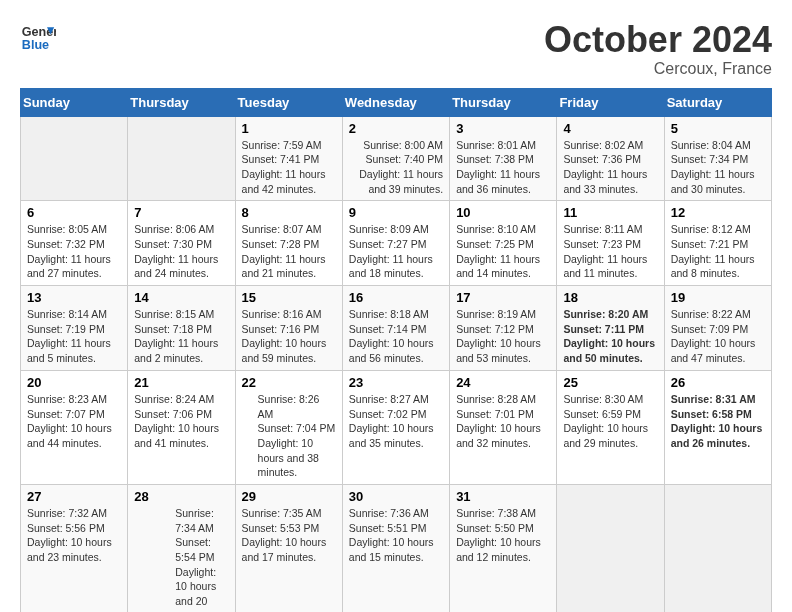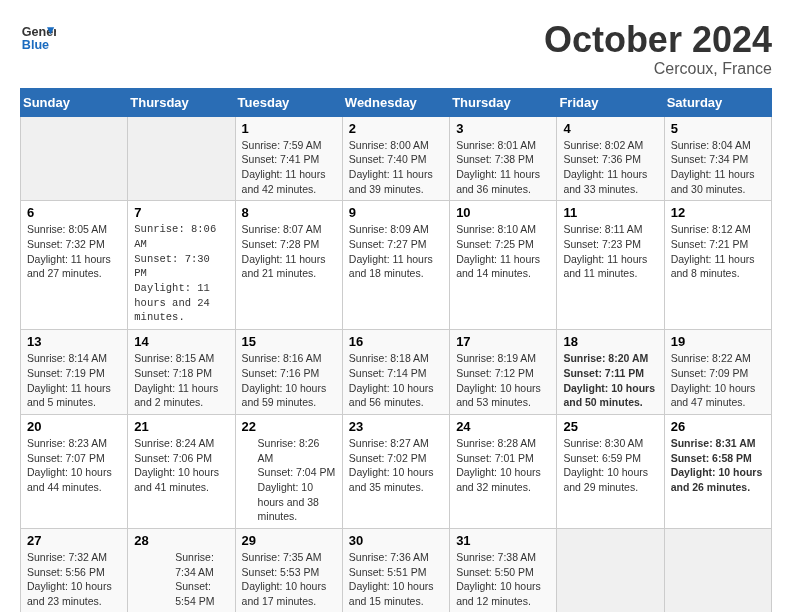--- a/index.html
+++ b/index.html
@@ -115,21 +115,21 @@
         <td class="empty-cell"></td>
         <td class="empty-cell"></td>
         <td>
           <span class="day-num">1</span>
           <div class="day-detail" style="white-space: pre-line;">Sunrise: 7:59 AM
 Sunset: 7:41 PM
 Daylight: 11 hours and 42 minutes.</div>
         </td>
         <td>
           <span class="day-num">2</span>
-          <div class="day-detail" style="white-space: pre-line;">Sunrise: 8:00 AM
+          <div class="day-detail" style="white-space: pre-line; text-align: right;">Sunrise: 8:00 AM
 Sunset: 7:40 PM
 Daylight: 11 hours and 39 minutes.</div>
         </td>
         <td>
           <span class="day-num">3</span>
           <div class="day-detail" style="white-space: pre-line;">Sunrise: 8:01 AM
 Sunset: 7:38 PM
 Daylight: 11 hours and 36 minutes.</div>
         </td>
         <td>
@@ -147,21 +147,21 @@
       </tr>
       <tr>
         <td>
           <span class="day-num">6</span>
           <div class="day-detail" style="white-space: pre-line;">Sunrise: 8:05 AM
 Sunset: 7:32 PM
 Daylight: 11 hours and 27 minutes.</div>
         </td>
         <td>
           <span class="day-num">7</span>
-          <div class="day-detail" style="white-space: pre-line; font-family: Liberation Mono, monospace;">Sunrise: 8:06 AM
+          <div class="day-detail" style="white-space: pre-line;">Sunrise: 8:06 AM
 Sunset: 7:30 PM
 Daylight: 11 hours and 24 minutes.</div>
         </td>
         <td>
           <span class="day-num">8</span>
           <div class="day-detail" style="white-space: pre-line;">Sunrise: 8:07 AM
 Sunset: 7:28 PM
 Daylight: 11 hours and 21 minutes.</div>
         </td>
         <td>

